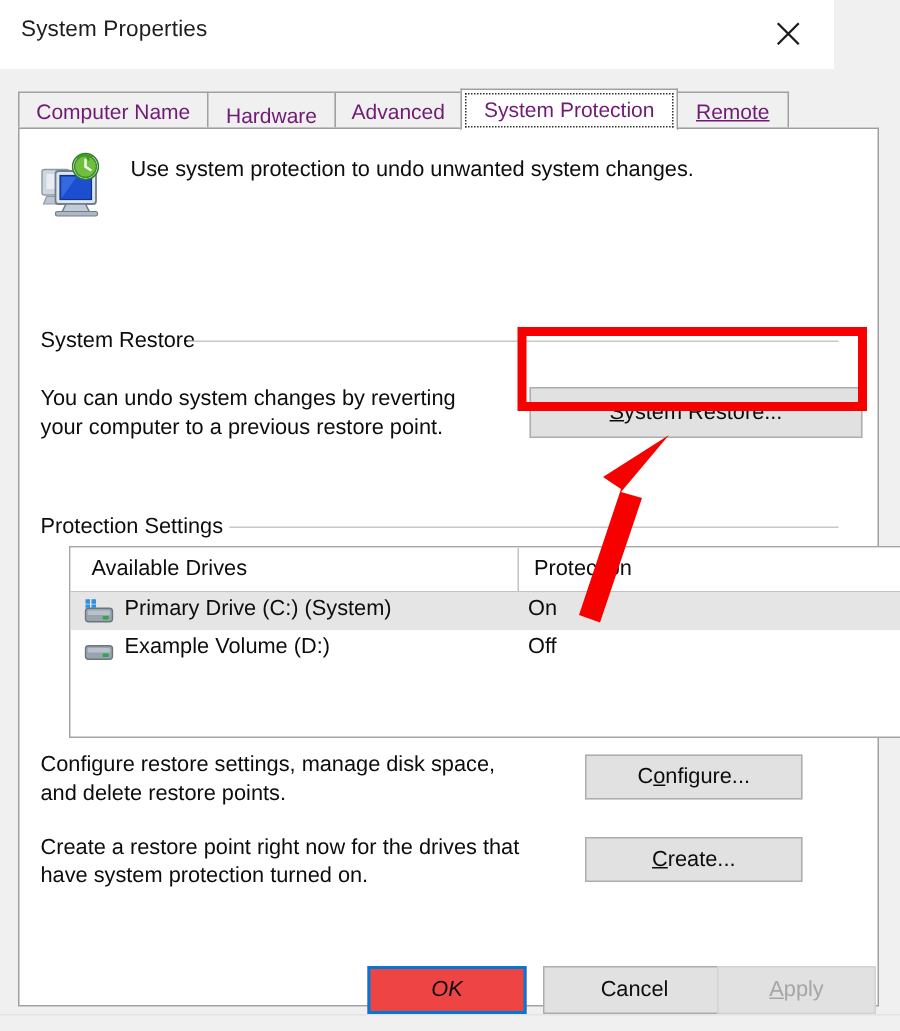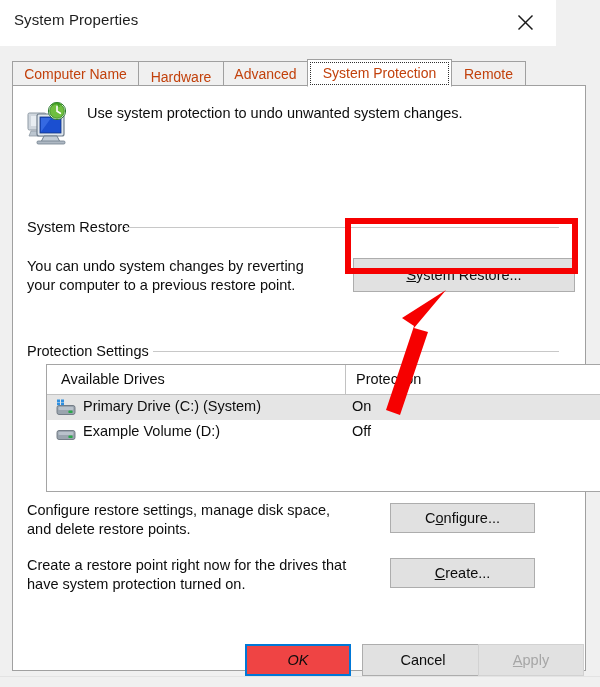--- a/index.html
+++ b/index.html
@@ -71,21 +71,21 @@
     top: 2px;
     height: 25px;
     box-sizing: border-box;
     background: #f0f0f0;
     border: 1px solid #a0a0a0;
     border-bottom: 1px solid #a0a0a0;
     display: flex;
     align-items: center;
     justify-content: center;
     font-size: 14px;
-    color: #c2410c;
+    color: #701a75;
     padding: 0 9px;
     cursor: default;
   }
   .tab.selected {
     top: 0px;
     height: 28px;
     background: #ffffff;
     border-bottom: 1px solid #ffffff;
     z-index: 5;
   }
@@ -278,21 +278,21 @@
       <div class="tab" style="left:126px; width:86px;align-items:flex-end;">
         <span>Hardware</span>
       </div>
       <div class="tab" style="left:211px; width:85px;">
         <span>Advanced</span>
       </div>
       <div class="tab selected" style="left:295px; width:145px;">
         <span>System Protection</span>
         <span class="focus-ring"></span>
       </div>
-      <div class="tab" style="left:439px; width:75px;">
+      <div class="tab" style="left:439px; width:75px;text-decoration:underline;">
         <span>Remote</span>
       </div>
     </div>
 
     <div class="tabpage">
 
       <div class="intro-icon">
         <svg width="46" height="44" viewBox="0 0 46 44" aria-hidden="true">
 
           <rect x="1" y="12" width="18" height="17" rx="1.5" fill="#cfd6dd" stroke="#8f9aa5" stroke-width="1"></rect>

